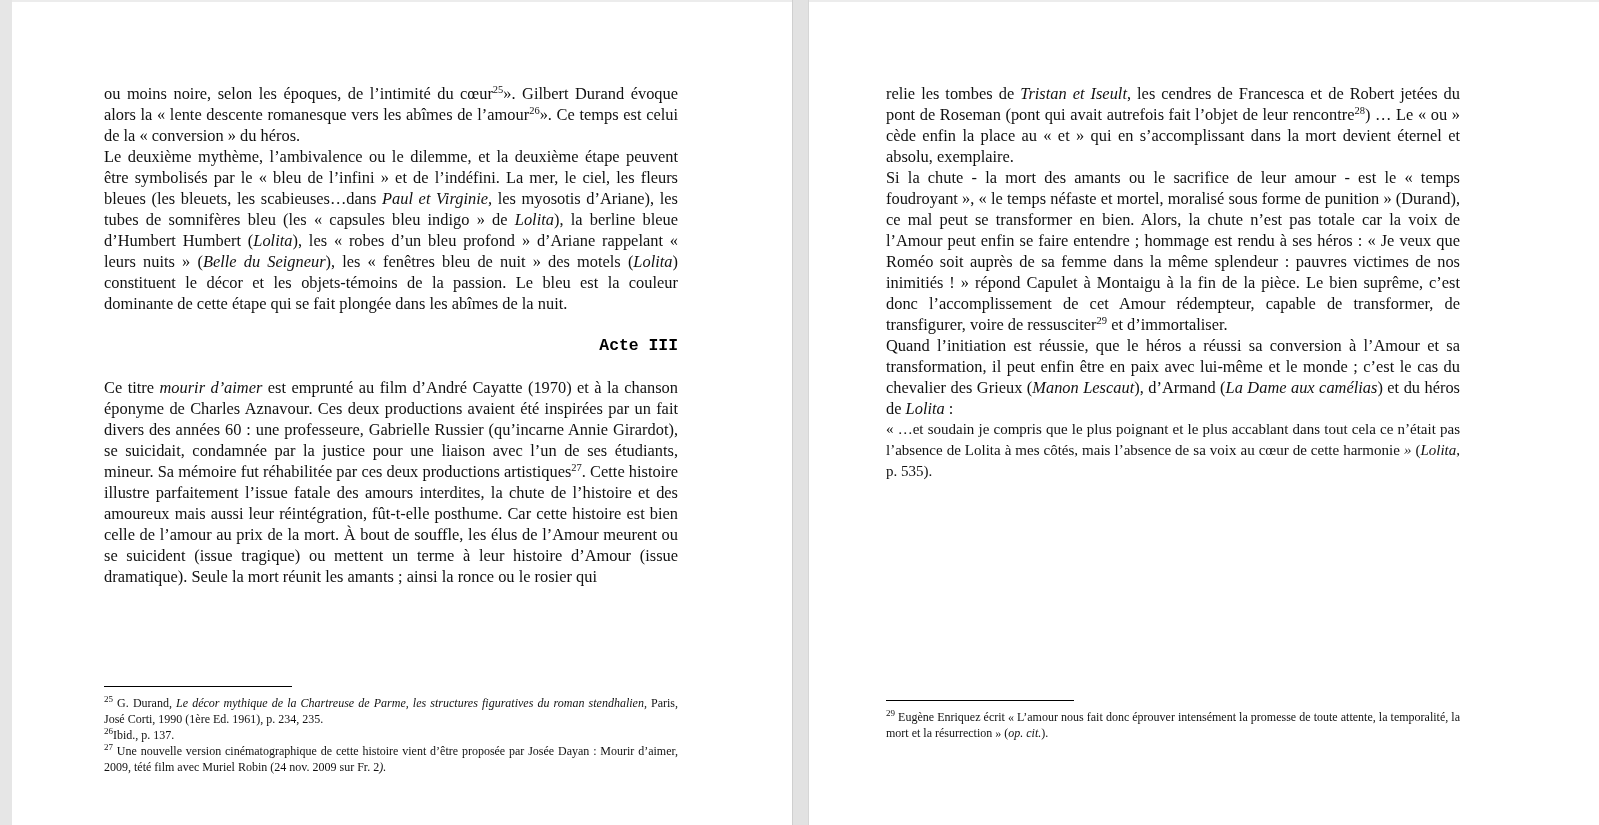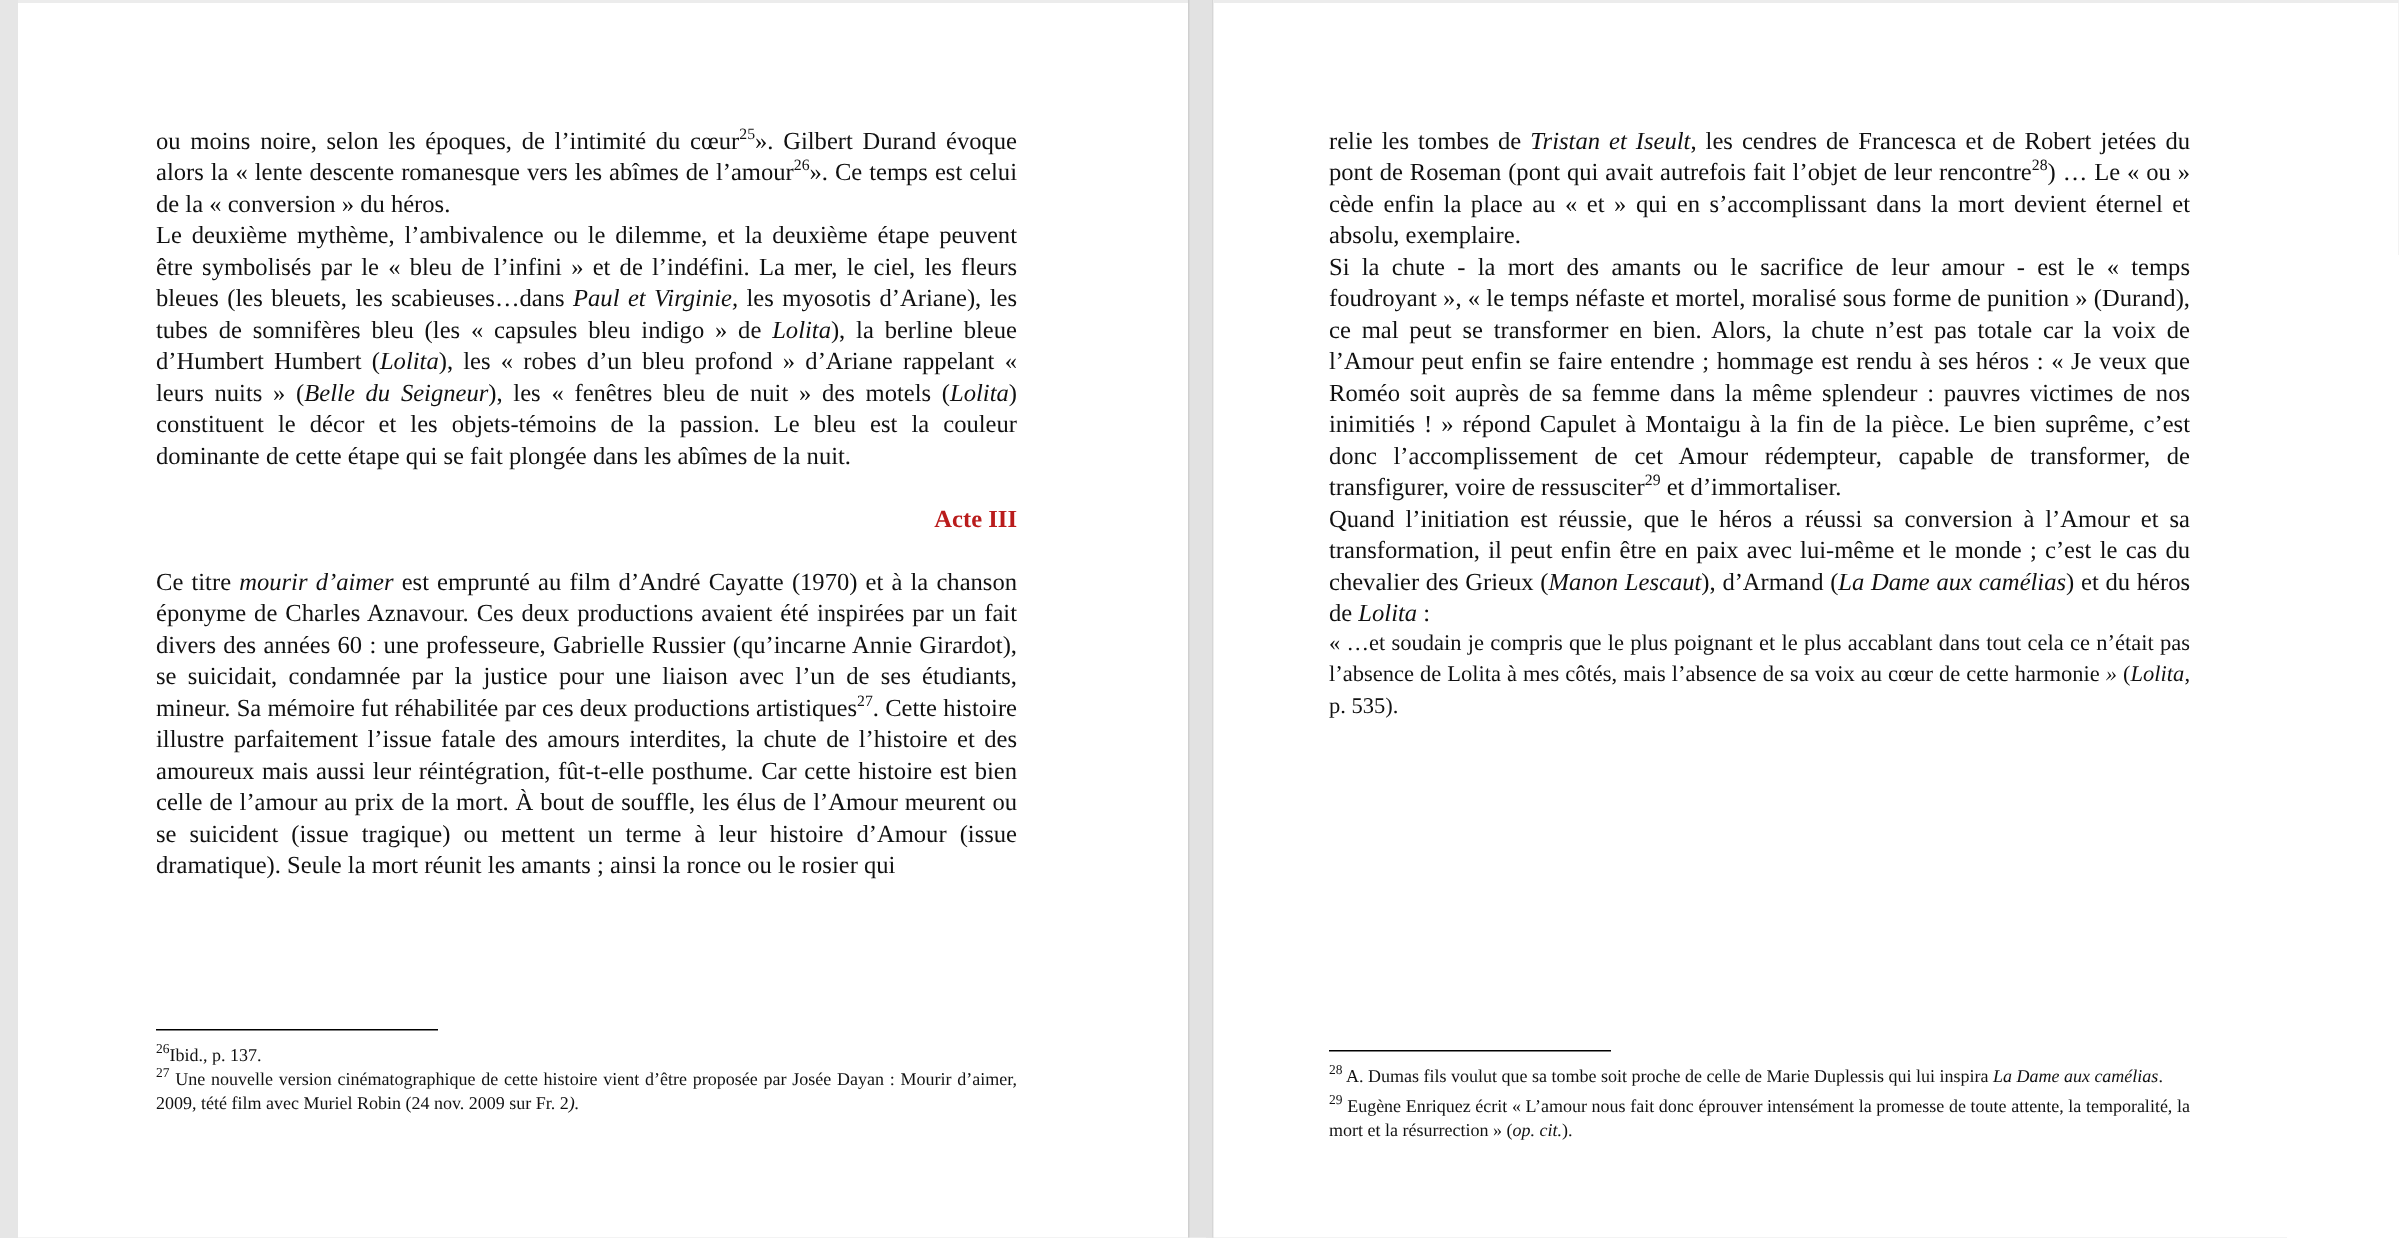--- a/index.html
+++ b/index.html
@@ -43,40 +43,40 @@
   i { font-style:italic; }
 </style>
 </head>
 <body>
 
 <div class="page" id="page-left">
   <div class="topline"></div>
   <div class="body-text" style="top:83px;">
     <p class="para"><span>ou moins noire, selon les époques, de l’intimité du cœur</span><sup>25</sup><span>». Gilbert Durand évoque alors la « lente descente romanesque vers les abîmes de l’amour</span><sup>26</sup><span>». Ce temps est celui de la « conversion » du héros.</span></p>
     <p class="para"><span>Le deuxième mythème, l’ambivalence ou le dilemme, et la deuxième étape peuvent être symbolisés par le « bleu de l’infini » et de l’indéfini. La mer, le ciel, les fleurs bleues (les bleuets, les scabieuses…dans </span><i>Paul et Virginie,</i><span> les myosotis d’Ariane), les tubes de somnifères bleu (les « capsules bleu indigo » de </span><i>Lolita</i><span>), la berline bleue d’Humbert Humbert (</span><i>Lolita</i><span>), les « robes d’un bleu profond » d’Ariane rappelant « leurs nuits » (</span><i>Belle du Seigneur</i><span>), les « fenêtres bleu de nuit » des motels (</span><i>Lolita</i><span>) constituent le décor et les objets-témoins de la passion. Le bleu est la couleur dominante de cette étape qui se fait plongée dans les abîmes de la nuit.</span></p>
-    <div class="heading" style="color: #b91c1c;">
+    <div class="heading" style="color: #000000; font-family: Liberation Mono, monospace;">
       <span class="act">Acte III</span>
     </div>
     <p class="para"><span>Ce titre </span><i>mourir d’aimer</i><span> est emprunté au film d’André Cayatte (1970) et à la chanson éponyme de Charles Aznavour. Ces deux productions avaient été inspirées par un fait divers des années 60 : une professeure, Gabrielle Russier (qu’incarne Annie Girardot), se suicidait, condamnée par la justice pour une liaison avec l’un de ses étudiants, mineur. Sa mémoire fut réhabilitée par ces deux productions artistiques</span><sup>27</sup><span>. Cette histoire illustre parfaitement l’issue fatale des amours interdites, la chute de l’histoire et des amoureux mais aussi leur réintégration, fût-t-elle posthume. Car cette histoire est bien celle de l’amour au prix de la mort. À bout de souffle, les élus de l’Amour meurent ou se suicident (issue tragique) ou mettent un terme à leur histoire d’Amour (issue dramatique). Seule la mort réunit les amants ; ainsi la ronce ou le rosier qui</span></p>
   </div>
   <div class="fn-area">
     <div class="fn-rule"></div>
+    <p><sup>25</sup><span> G. Durand, </span><i>Le décor mythique de la Chartreuse de Parme, les structures figuratives du roman stendhalien</i><span>, Paris, José Corti, 1990 (1ère Ed. 1961), p. 234, 235.</span></p>
     <p><sup>26</sup><span>Ibid., p. 137.</span></p>
     <p><sup>27</sup><span> Une nouvelle version cinématographique de cette histoire vient d’être proposée par Josée Dayan : Mourir d’aimer, 2009, tété film avec Muriel Robin (24 nov. 2009 sur Fr. 2</span><i>).</i></p>
   </div>
 </div>
 
 <div class="gutter"></div>
 
 <div class="page" id="page-right">
   <div class="topline"></div>
   <div class="body-text" style="top:83px;">
     <p class="para"><span>relie les tombes de </span><i>Tristan et Iseult</i><span>, les cendres de Francesca et de Robert jetées du pont de Roseman (pont qui avait autrefois fait l’objet de leur rencontre</span><sup>28</sup><span>) … Le « ou » cède enfin la place au « et » qui en s’accomplissant dans la mort devient éternel et absolu, exemplaire.</span></p>
     <p class="para"><span>Si la chute - la mort des amants ou le sacrifice de leur amour - est le « temps foudroyant », « le temps néfaste et mortel, moralisé sous forme de punition » (Durand), ce mal peut se transformer en bien. Alors, la chute n’est pas totale car la voix de l’Amour peut enfin se faire entendre ; hommage est rendu à ses héros : « Je veux que Roméo soit auprès de sa femme dans la même splendeur : pauvres victimes de nos inimitiés ! » répond Capulet à Montaigu à la fin de la pièce. Le bien suprême, c’est donc l’accomplissement de cet Amour rédempteur, capable de transformer, de transfigurer, voire de ressusciter</span><sup>29</sup><span> et d’immortaliser.</span></p>
     <p class="para"><span>Quand l’initiation est réussie, que le héros a réussi sa conversion à l’Amour et sa transformation, il peut enfin être en paix avec lui-même et le monde ; c’est le cas du chevalier des Grieux (</span><i>Manon Lescaut</i><span>), d’Armand (</span><i>La Dame aux camélias</i><span>) et du héros de </span><i>Lolita</i><span> :</span></p>
     <p class="quote"><span> « …et soudain je compris que le plus poignant et le plus accablant dans tout cela ce n’était pas l’absence de Lolita à mes côtés, mais l’absence de sa voix au cœur de cette harmonie </span><i>»</i><span> (</span><i>Lolita</i><span>, p. 535).</span></p>
   </div>
   <div class="fn-area">
     <div class="fn-rule"></div>
-    <p style="margin-bottom:4px;"><sup>28</sup><span> A. Dumas fils voulut que sa tombe soit proche de celle de Marie Duplessis qui lui inspira </span><i>La Dame aux camélias</i><span>.</span></p>
     <p><sup>29</sup><span> Eugène Enriquez écrit « L’amour nous fait donc éprouver intensément la promesse de toute attente, la temporalité, la mort et la résurrection » (</span><i>op. cit.</i><span>).</span></p>
   </div>
 </div>
 
 </body></html>

